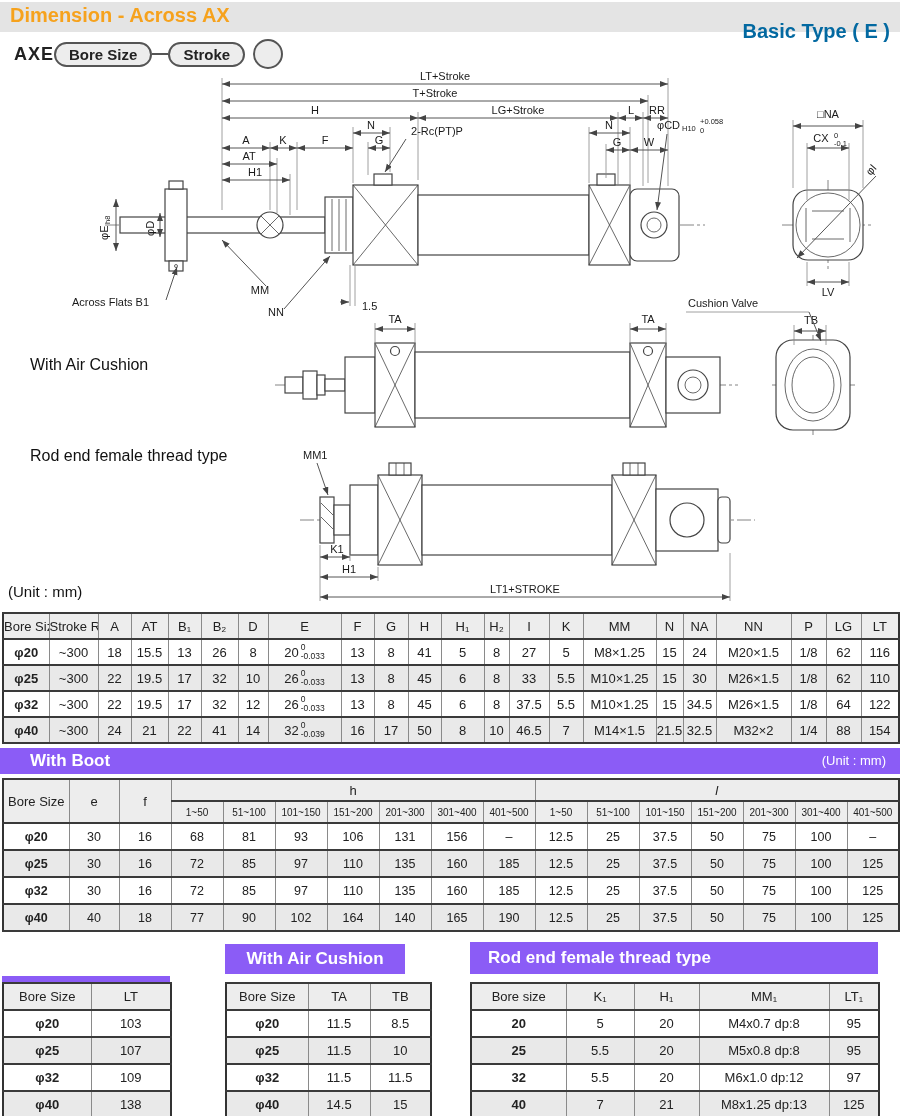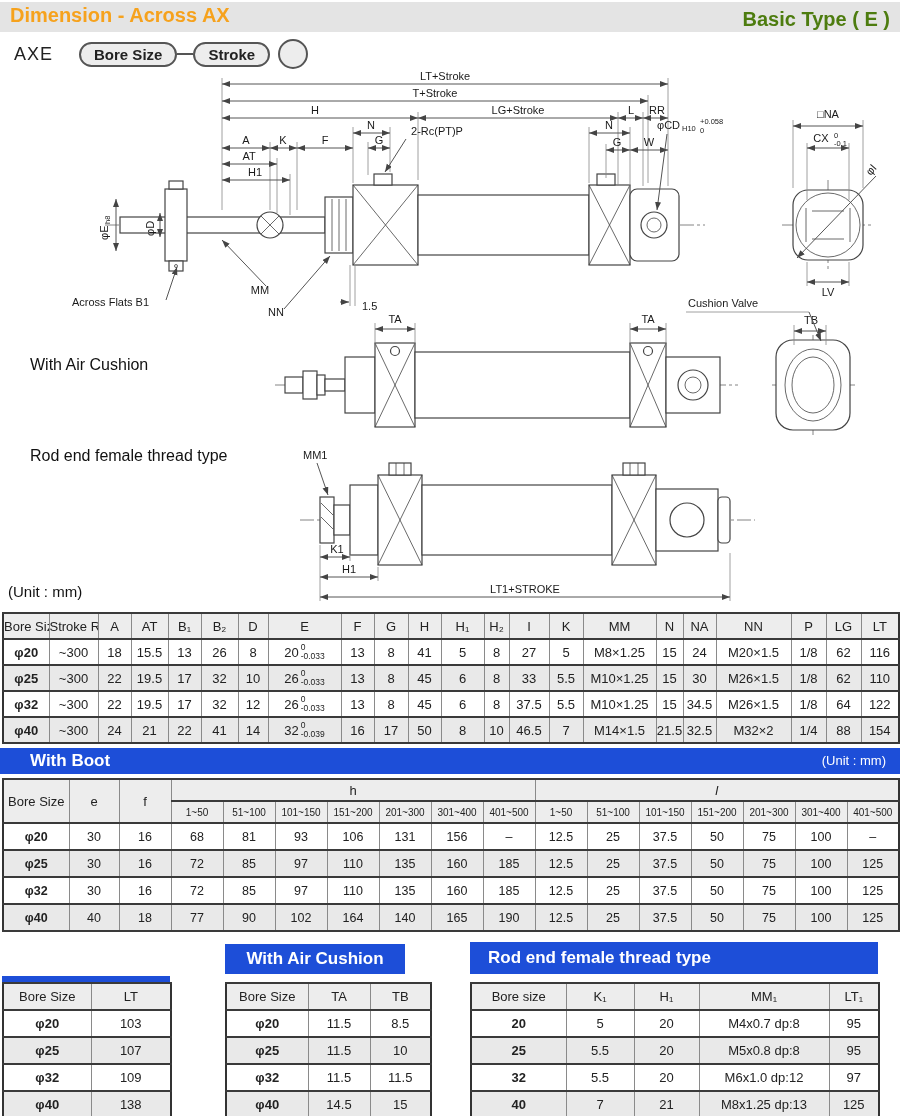--- a/index.html
+++ b/index.html
@@ -1,24 +1,24 @@
 <!DOCTYPE html>
 <html><head>
 <meta charset="utf-8">
 <style>
   html,body{margin:0;padding:0;background:#fff;}
   .page{position:relative;width:900px;height:1116px;background:#fff;
         font-family:"Liberation Sans",sans-serif;color:#222;overflow:hidden;}
   
   .titlebar{position:absolute;left:0;top:2px;width:100%;height:30px;background:#e4e4e4;}
   .title-left{position:absolute;left:10px;top:4px;font-size:20px;font-weight:bold;color:#f6a21d;}
-  .title-right{position:absolute;right:10px;top:8px;font-size:20px;font-weight:bold;color:#4d7c0f;}
+  .title-right{position:absolute;right:10px;top:20px;font-size:20px;font-weight:bold;color:#0369a1;}
   
   .model-row{position:absolute;left:14px;top:39px;display:flex;align-items:center;height:30px;}
-  .model-code{font-size:18px;font-weight:normal;letter-spacing:1px;margin-right:26px;}
+  .model-code{font-size:18px;font-weight:bold;letter-spacing:1px;}
   .pill{border:2px solid #555;background:#ededed;border-radius:15px;padding:2px 13px;
         font-size:15px;font-weight:bold;color:#222;white-space:nowrap;}
   .pill-link{width:16px;height:2px;background:#555;}
   .opt-circle{width:30px;height:30px;border:2px solid #555;border-radius:50%;background:#ededed;margin-left:8px;box-sizing:border-box;}
   
   svg text{font-family:"Liberation Sans",sans-serif;font-size:11px;fill:#1a1a1a;text-anchor:middle;}
   svg text.sm{font-size:7.5px;}
   svg text.lbl-start{text-anchor:start;}
   .part{fill:#fff;stroke:#444;stroke-width:1.2;}
   .thin{fill:none;stroke:#444;stroke-width:0.8;}
@@ -35,21 +35,21 @@
       text-align:center;vertical-align:middle;padding:0;font-size:13px;color:#222;
       white-space:nowrap;overflow:hidden;font-weight:normal;}
   .dimtable thead th{background:#ededed;}
   .dimtable tr{height:26px;}
   .dimtable tr.alt td{background:#e9e9e9;}
   .small-head{font-size:10px;}
   td.bore,th.bore{font-weight:bold;}
   .tolwrap{display:inline-flex;align-items:center;justify-content:center;gap:2px;}
   .tol{display:inline-flex;flex-direction:column;font-size:8.5px;line-height:1.1;text-align:left;}
   
-  .boot-bar,.mini-bar{position:absolute;background:#1d4ed8;color:#fff;font-weight:bold;}
+  .boot-bar,.mini-bar{position:absolute;background:#8b5cf6;color:#fff;font-weight:bold;}
   .boot-bar{left:0;top:748px;width:900px;height:26px;font-size:17px;line-height:26px;padding-left:30px;box-sizing:border-box;}
   .boot-unit{position:absolute;right:14px;top:0;font-size:13px;font-weight:normal;}
   .boot-table tr{height:27px;}
   .boot-table tr.hdr{height:22px;}
   .boot-table td{font-size:12.5px;}
   .boot-table th.range{font-size:10px;font-weight:normal;}
   
   .mini-bar{font-size:17px;text-align:center;box-sizing:border-box;}
   .mini-table tr{height:27px;}
   .rod-table td,.rod-table th{font-size:13px;}

